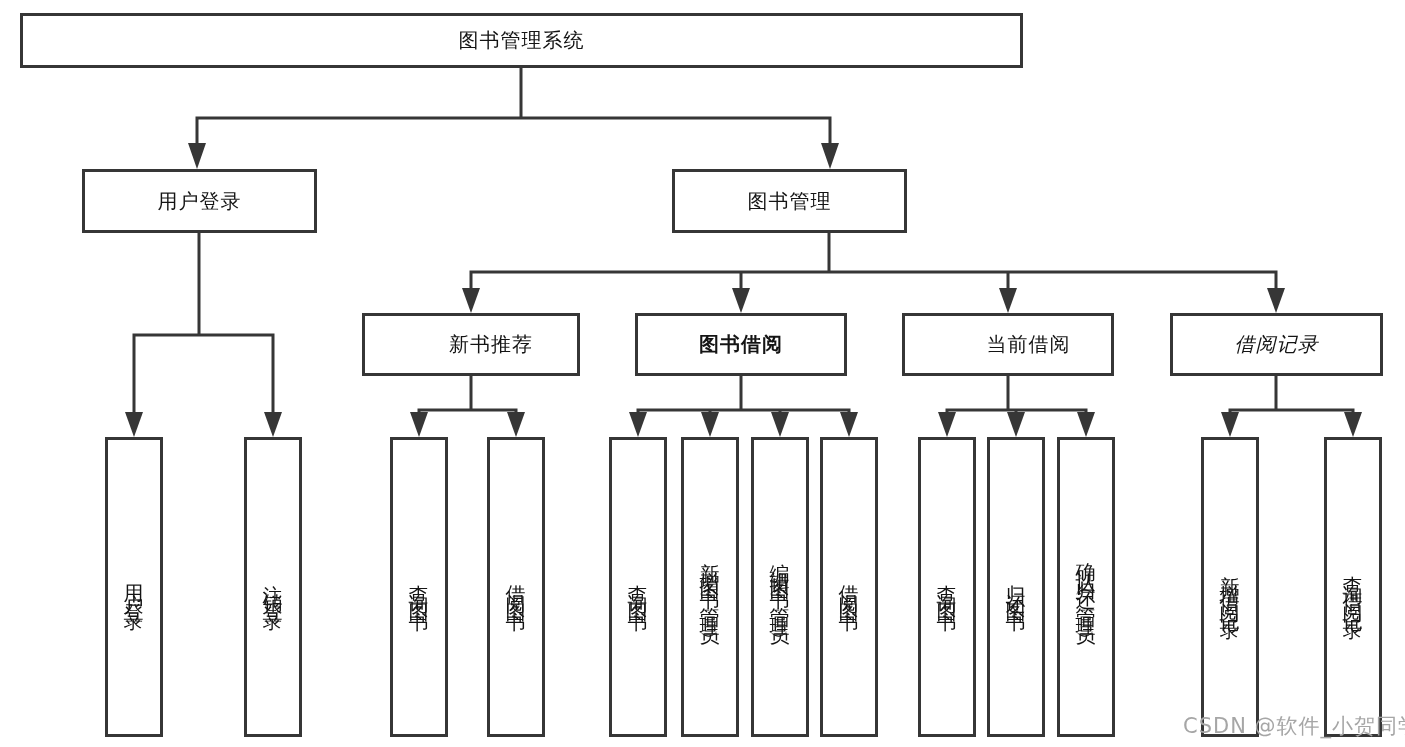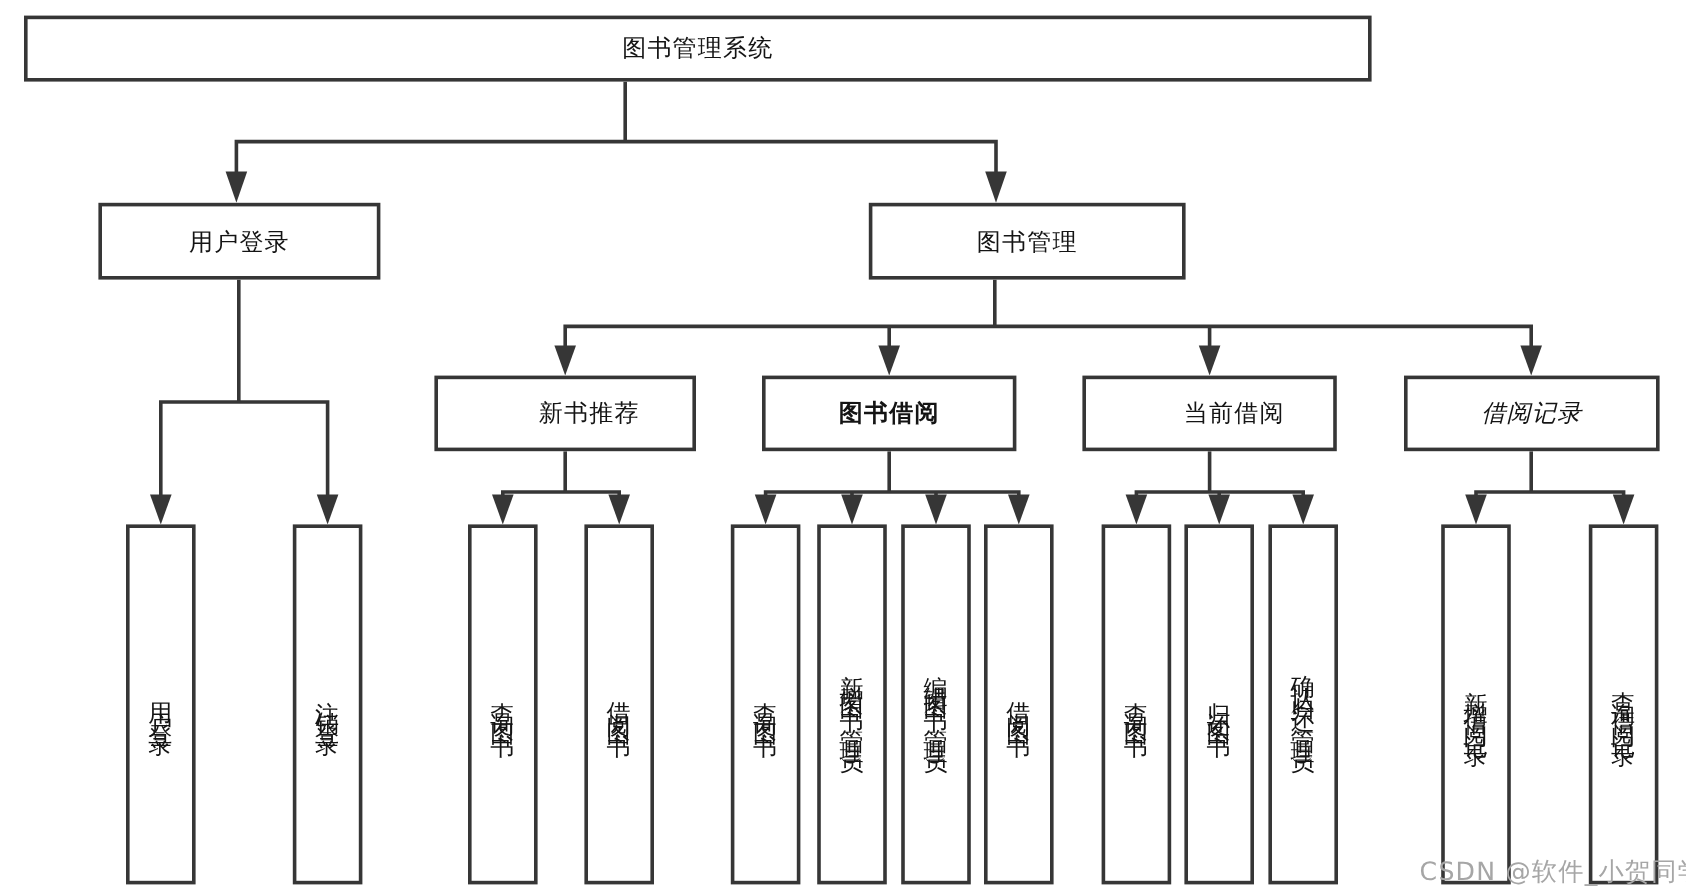--- a/index.html
+++ b/index.html
@@ -97,28 +97,28 @@
 
       <polygon points="938,412 956,412 947,437"></polygon>
       <polygon points="1007,412 1025,412 1016,437"></polygon>
       <polygon points="1077,412 1095,412 1086,437"></polygon>
 
       <polygon points="1221,412 1239,412 1230,437"></polygon>
       <polygon points="1344,412 1362,412 1353,437"></polygon>
     </g>
   </svg>
 
-  <div class="node h" style="left:20px; top:13px; width:1123px; height:55px;">
+  <div class="node h" style="left:20px; top:13px; width:1003px; height:55px;">
     <span>图书管理系统</span>
   </div>
 
   <div class="node h" style="left:82px; top:169px; width:235px; height:64px;">
     <span>用户登录</span>
   </div>
-  <div class="node h" style="left:724px; top:169px; width:264px; height:64px;">
+  <div class="node h" style="left:672px; top:169px; width:235px; height:64px;">
     <span>图书管理</span>
   </div>
 
   <div class="node h" style="left:362px; top:313px; width:218px; height:63px;padding-left:40px;">
     <span>新书推荐</span>
   </div>
   <div class="node h" style="left:635px; top:313px; width:212px; height:63px;font-weight:bold;">
     <span>图书借阅</span>
   </div>
   <div class="node h" style="left:902px; top:313px; width:212px; height:63px;padding-left:41px;">

